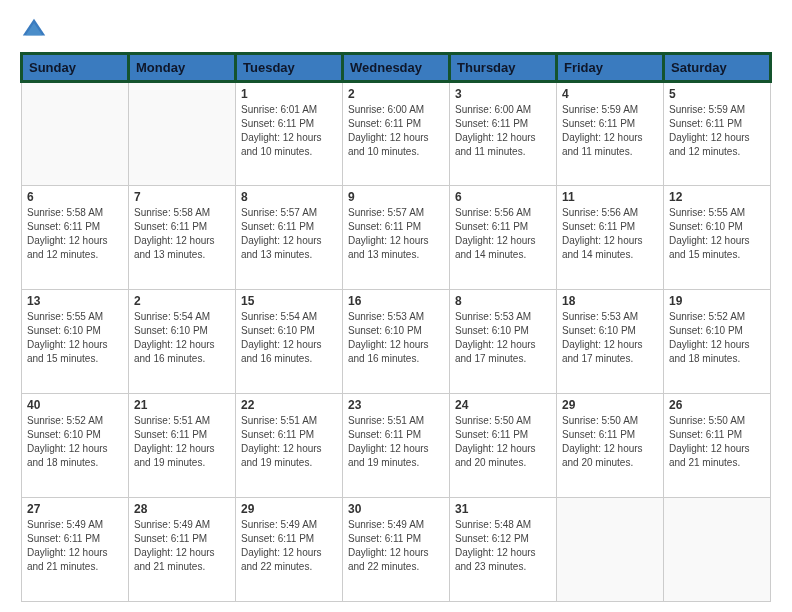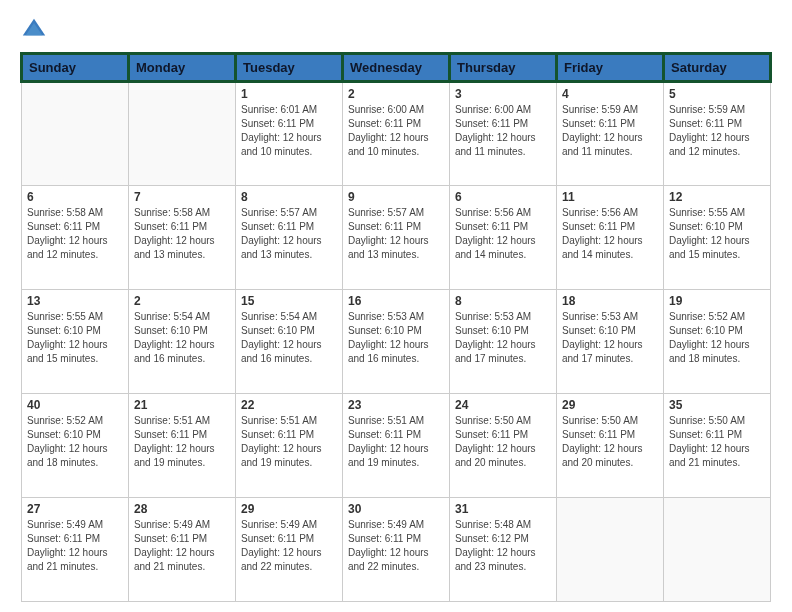--- a/index.html
+++ b/index.html
@@ -318,21 +318,21 @@
 and 20 minutes.</div>
           </td>
           <td>
             <span class="day-number">29</span>
             <div class="day-info" style="white-space: pre-line;">Sunrise: 5:50 AM
 Sunset: 6:11 PM
 Daylight: 12 hours
 and 20 minutes.</div>
           </td>
           <td>
-            <span class="day-number">35</span>
+            <span class="day-number">26</span>
             <div class="day-info" style="white-space: pre-line;">Sunrise: 5:50 AM
 Sunset: 6:11 PM
 Daylight: 12 hours
 and 21 minutes.</div>
           </td>
         </tr>
         <tr>
           <td>
             <span class="day-number">27</span>
             <div class="day-info" style="white-space: pre-line;">Sunrise: 5:49 AM

